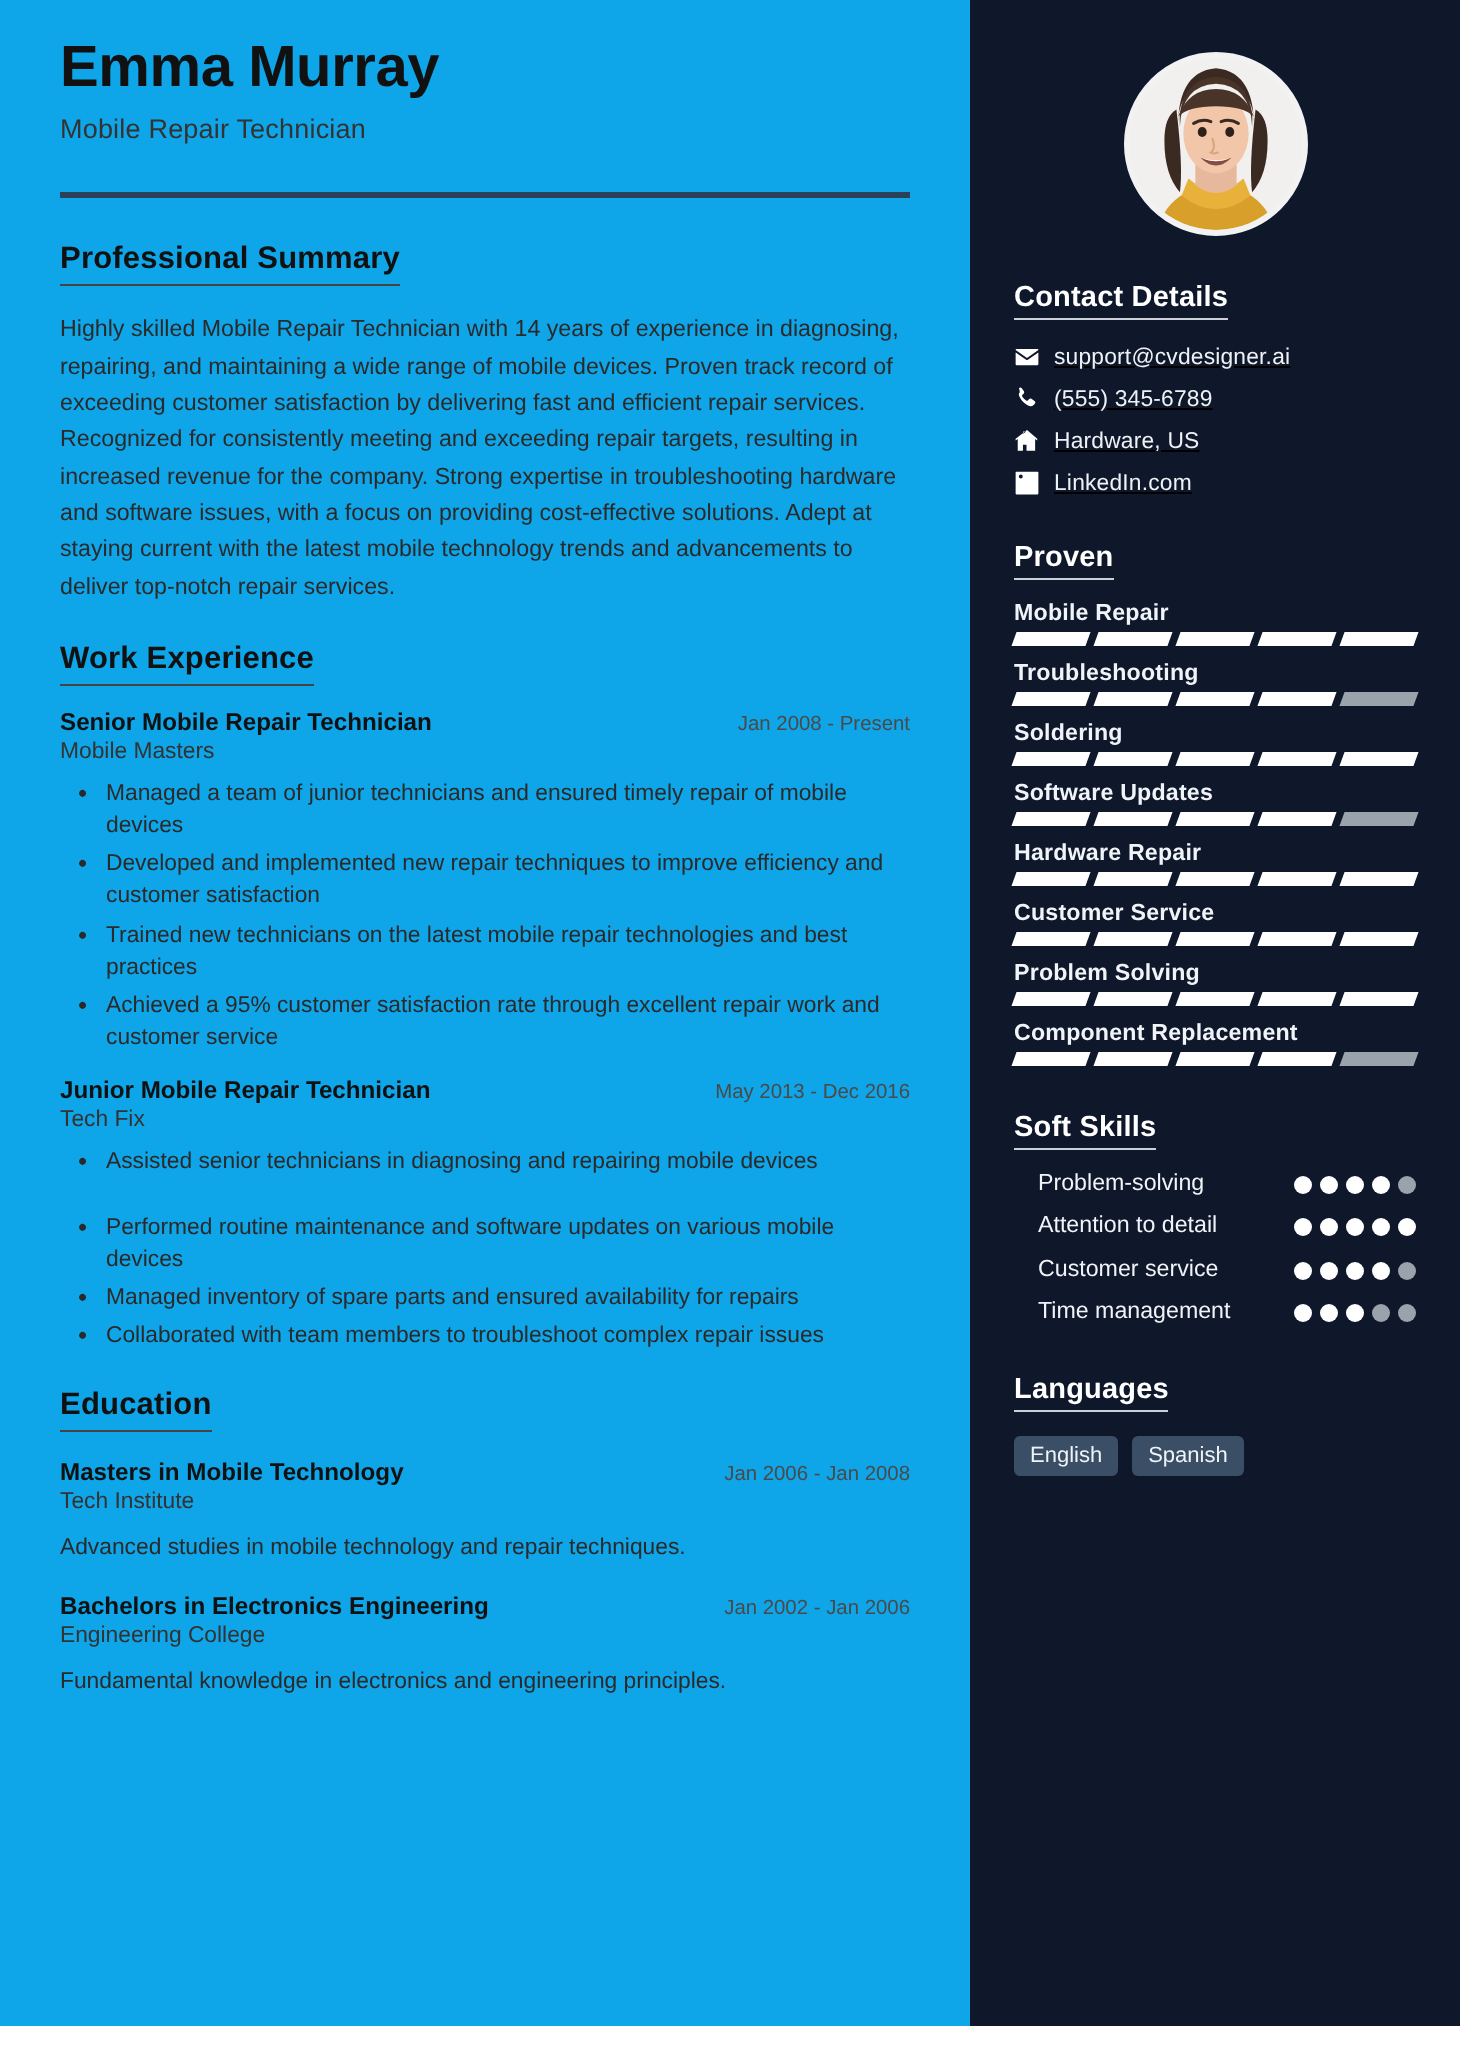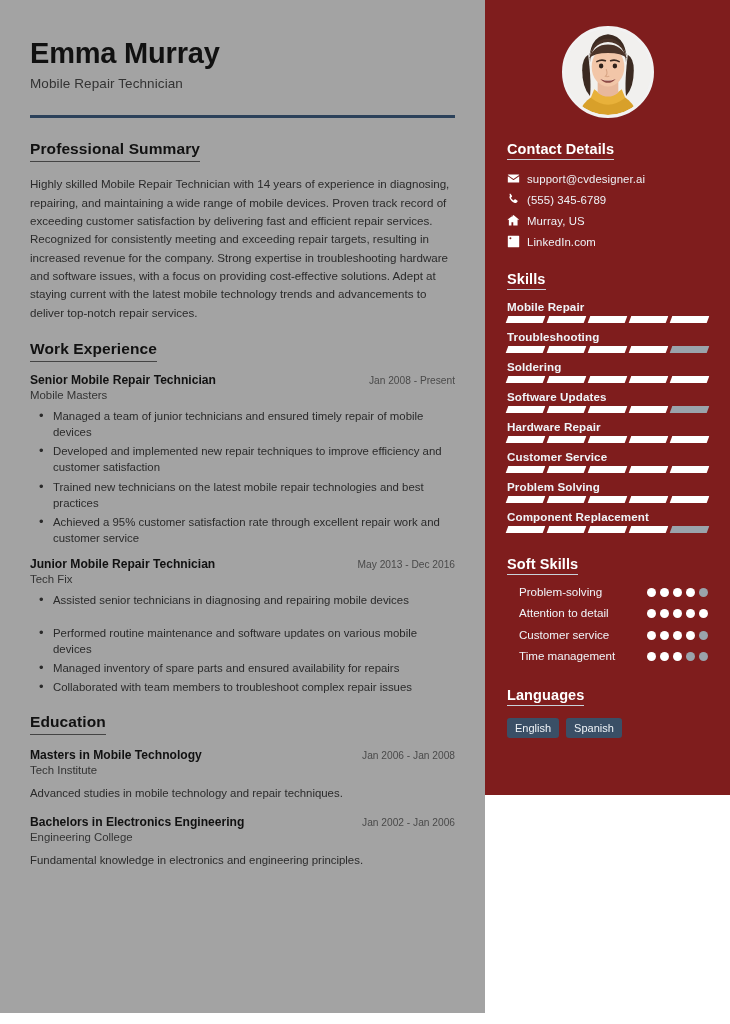--- a/index.html
+++ b/index.html
@@ -19,22 +19,22 @@
     height: 1024px;
     background: #ffffff;
     display: flex;
     align-items: stretch;
   }
 
   
   .main-col {
     width: 485px;
     height: 1013px;
-    padding: 37px 30px 0 30px;
-    background: #a3a3a3;
+    padding: 18px 30px 0 30px;
+    background: #0ea5e9;
     position: relative;
   }
 
   .name {
     font-size: 29px;
     font-weight: bold;
     color: #111111;
     letter-spacing: -0.2px;
     line-height: 1.15;
   }
@@ -132,22 +132,22 @@
     color: #2a2a2a;
   }
 
   ul.bullets li.gap { margin-bottom: 16px; }
 
   .edu-entry { margin-top: 13px; }
 
   
   .side-col {
     width: 245px;
-    height: 795px;
-    background: #7f1d1d;
+    height: 1013px;
+    background: #0f172a;
     padding: 0 22px;
     position: relative;
   }
 
   .avatar-wrap {
     display: flex;
     justify-content: center;
     padding-top: 26px;
   }
 
@@ -168,21 +168,21 @@
     font-weight: bold;
     color: #ffffff;
     display: inline-block;
     border-bottom: 1.6px solid #c9d1d9;
     padding-bottom: 2px;
     letter-spacing: 0.1px;
   }
 
   .side-section { margin-top: 22px; }
 
-  .contact-list { margin-top: 12px; }
+  .contact-list { margin-top: 12px; text-decoration: underline; }
 
   .contact-row {
     display: flex;
     align-items: center;
     margin-bottom: 8px;
   }
 
   .contact-icon {
     width: 20px;
     flex: 0 0 20px;
@@ -402,35 +402,35 @@
               </svg>
             </span>
             <span class="contact-text">(555) 345-6789</span>
           </div>
           <div class="contact-row">
             <span class="contact-icon">
               <svg viewBox="0 0 16 16">
                 <path d="M8 1.2 1 6.6v1.1l1.3-1V14h3.2v-3.7h2.2V14h5.3V6.7l1.3 1V6.6zM5.6 3.6V2.2h1.6v.2z"></path>
               </svg>
             </span>
-            <span class="contact-text">Murray, US</span>
+            <span class="contact-text">Hardware, US</span>
           </div>
           <div class="contact-row">
             <span class="contact-icon">
               <svg viewBox="0 0 16 16">
                 <path d="M1.5 1h13a.5.5 0 0 1 .5.5v13a.5.5 0 0 1-.5.5h-13a.5.5 0 0 1-.5-.5v-13a.5.5 0 0 1 .5-.5zm1.7 4.9h2v7.2h-2zm1-3.1a1.2 1.2 0 1 0 0 2.4 1.2 1.2 0 0 0 0-2.4zm2.8 3.1h1.9v1h.03c.27-.5.93-1.03 1.9-1.03 2.04 0 2.42 1.34 2.42 3.1v4.15h-2V9.4c0-.85-.02-1.95-1.2-1.95-1.2 0-1.38.93-1.38 1.9v3.75h-2z"></path>
               </svg>
             </span>
             <span class="contact-text">LinkedIn.com</span>
           </div>
         </div>
     </div>
 
     <div class="side-section">
-      <div class="side-heading">Skills</div>
+      <div class="side-heading">Proven</div>
       <div class="skill-list" id="skills-container">
           <div class="skill-item">
             <div class="skill-name">Mobile Repair</div>
             <div class="skill-bar">
               <span class="seg"></span>
               <span class="seg"></span>
               <span class="seg"></span>
               <span class="seg"></span>
               <span class="seg"></span>
             </div>

